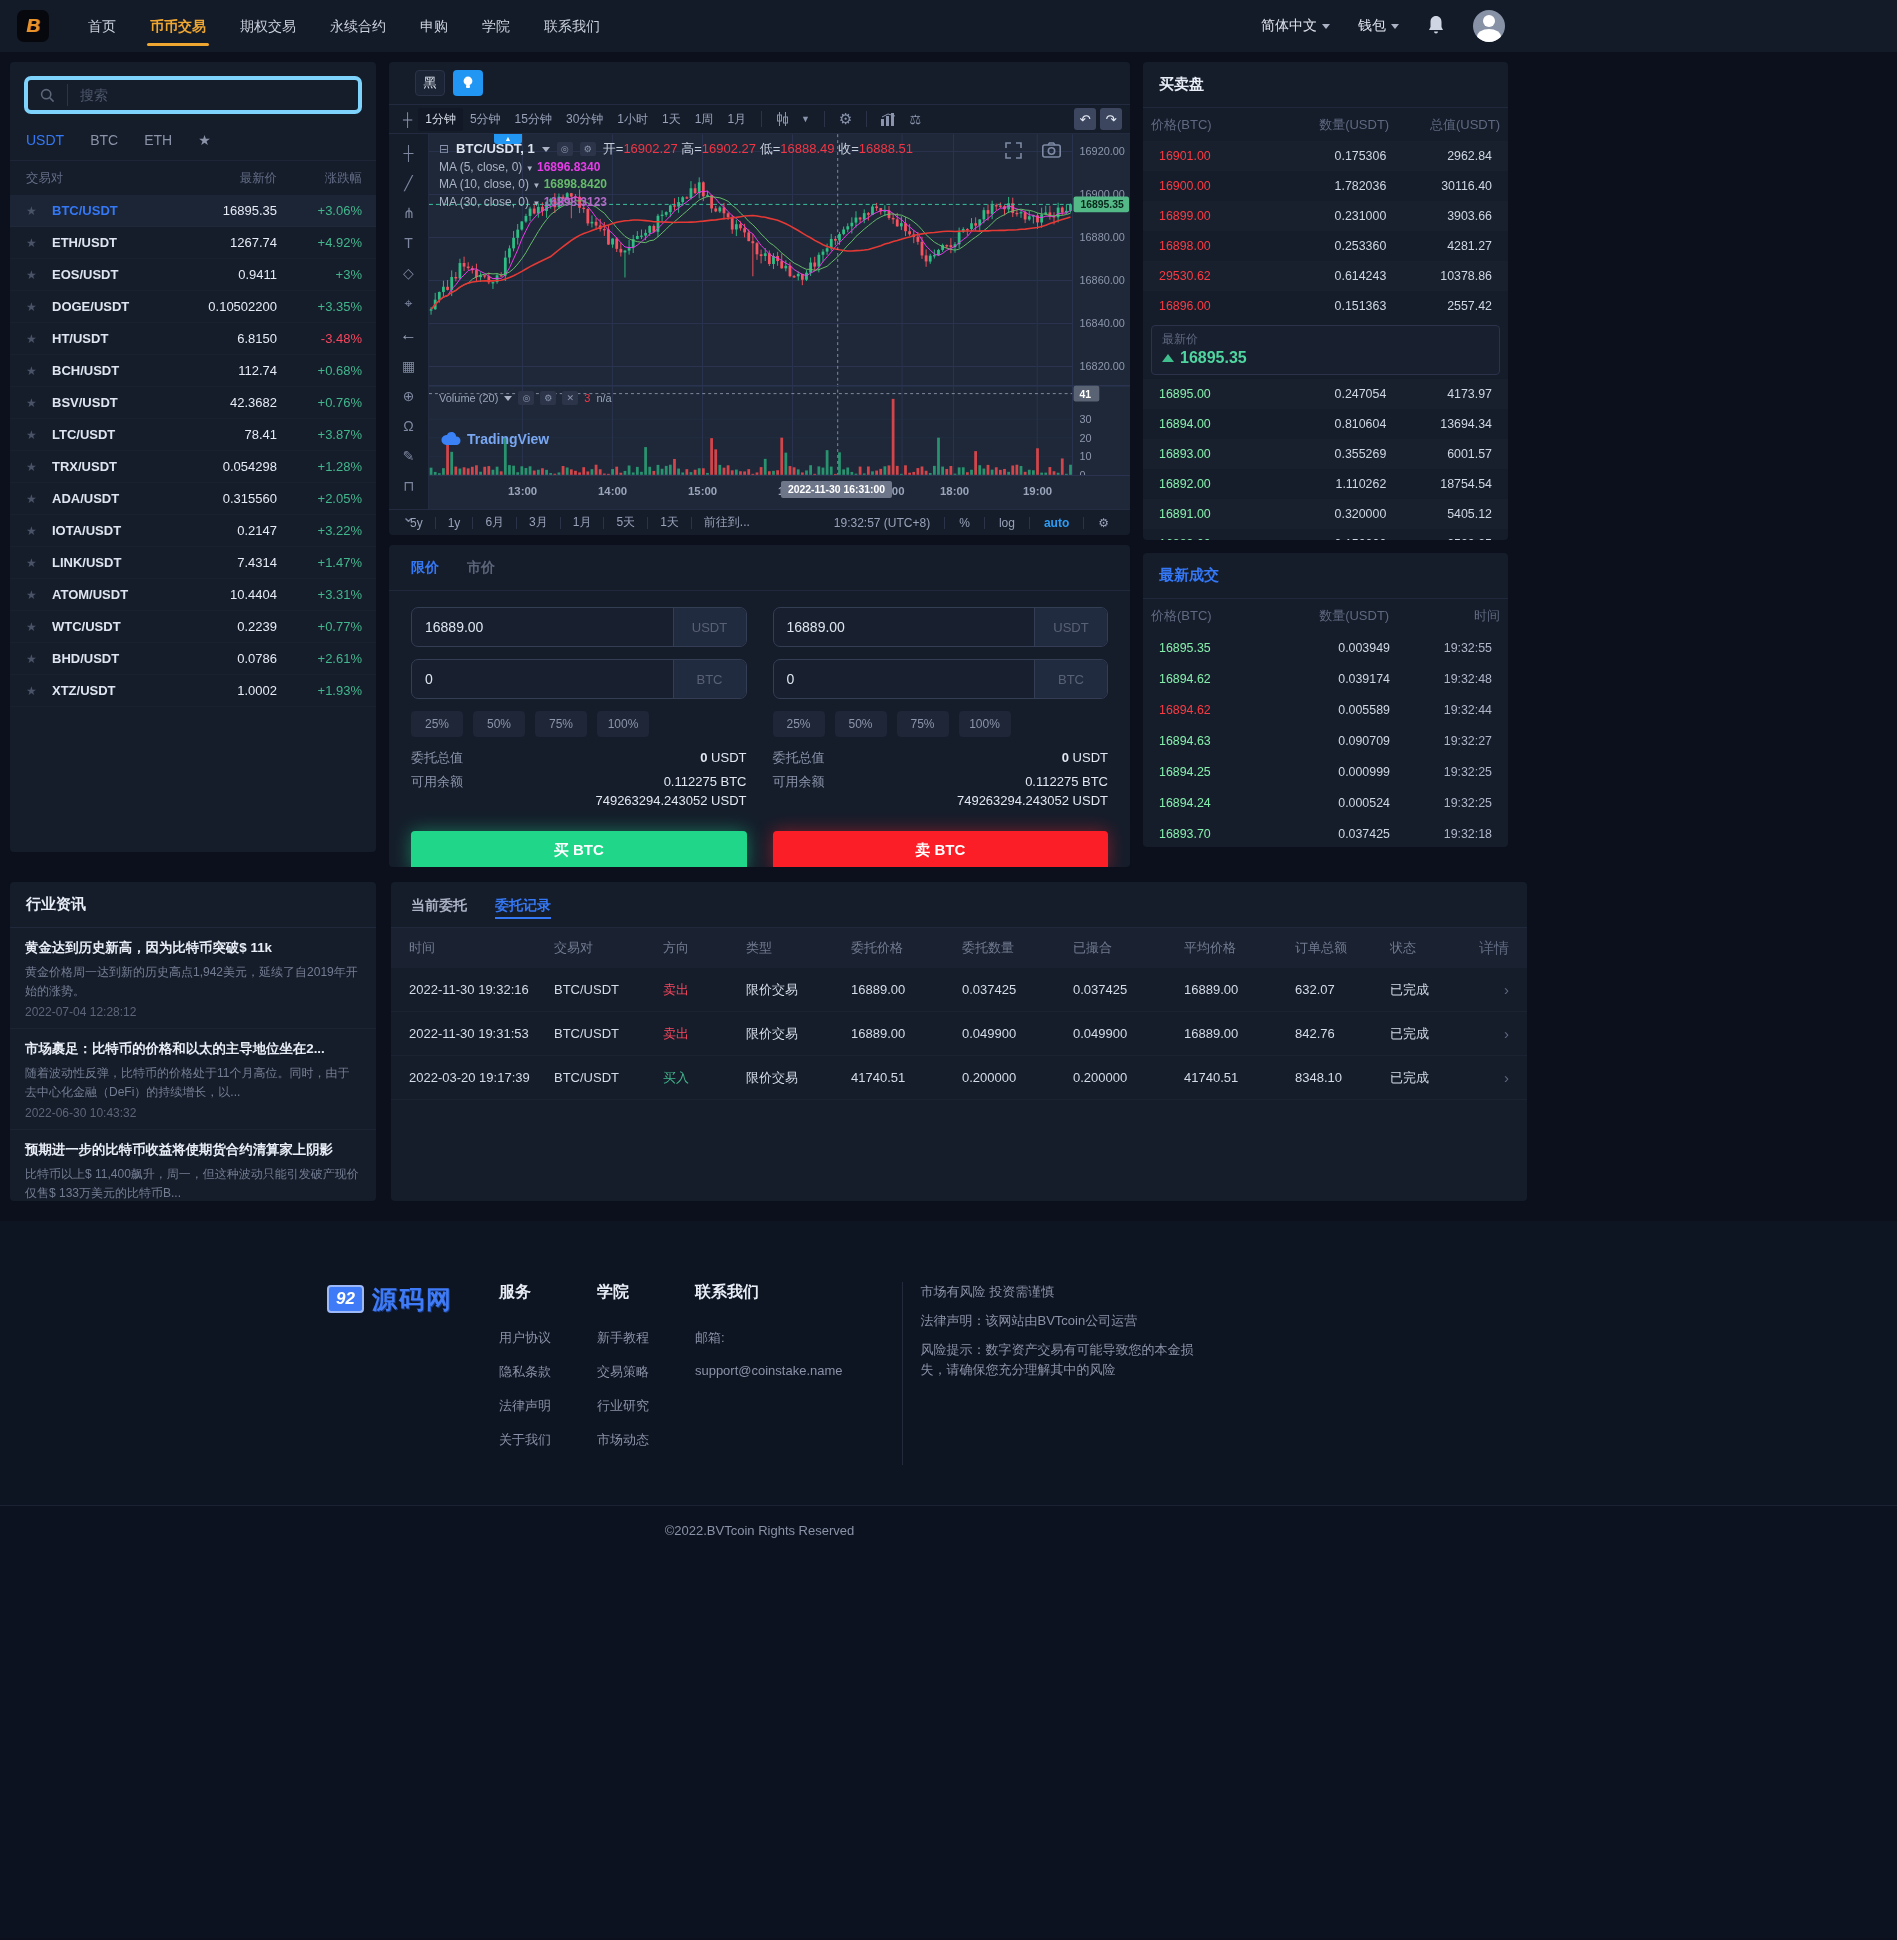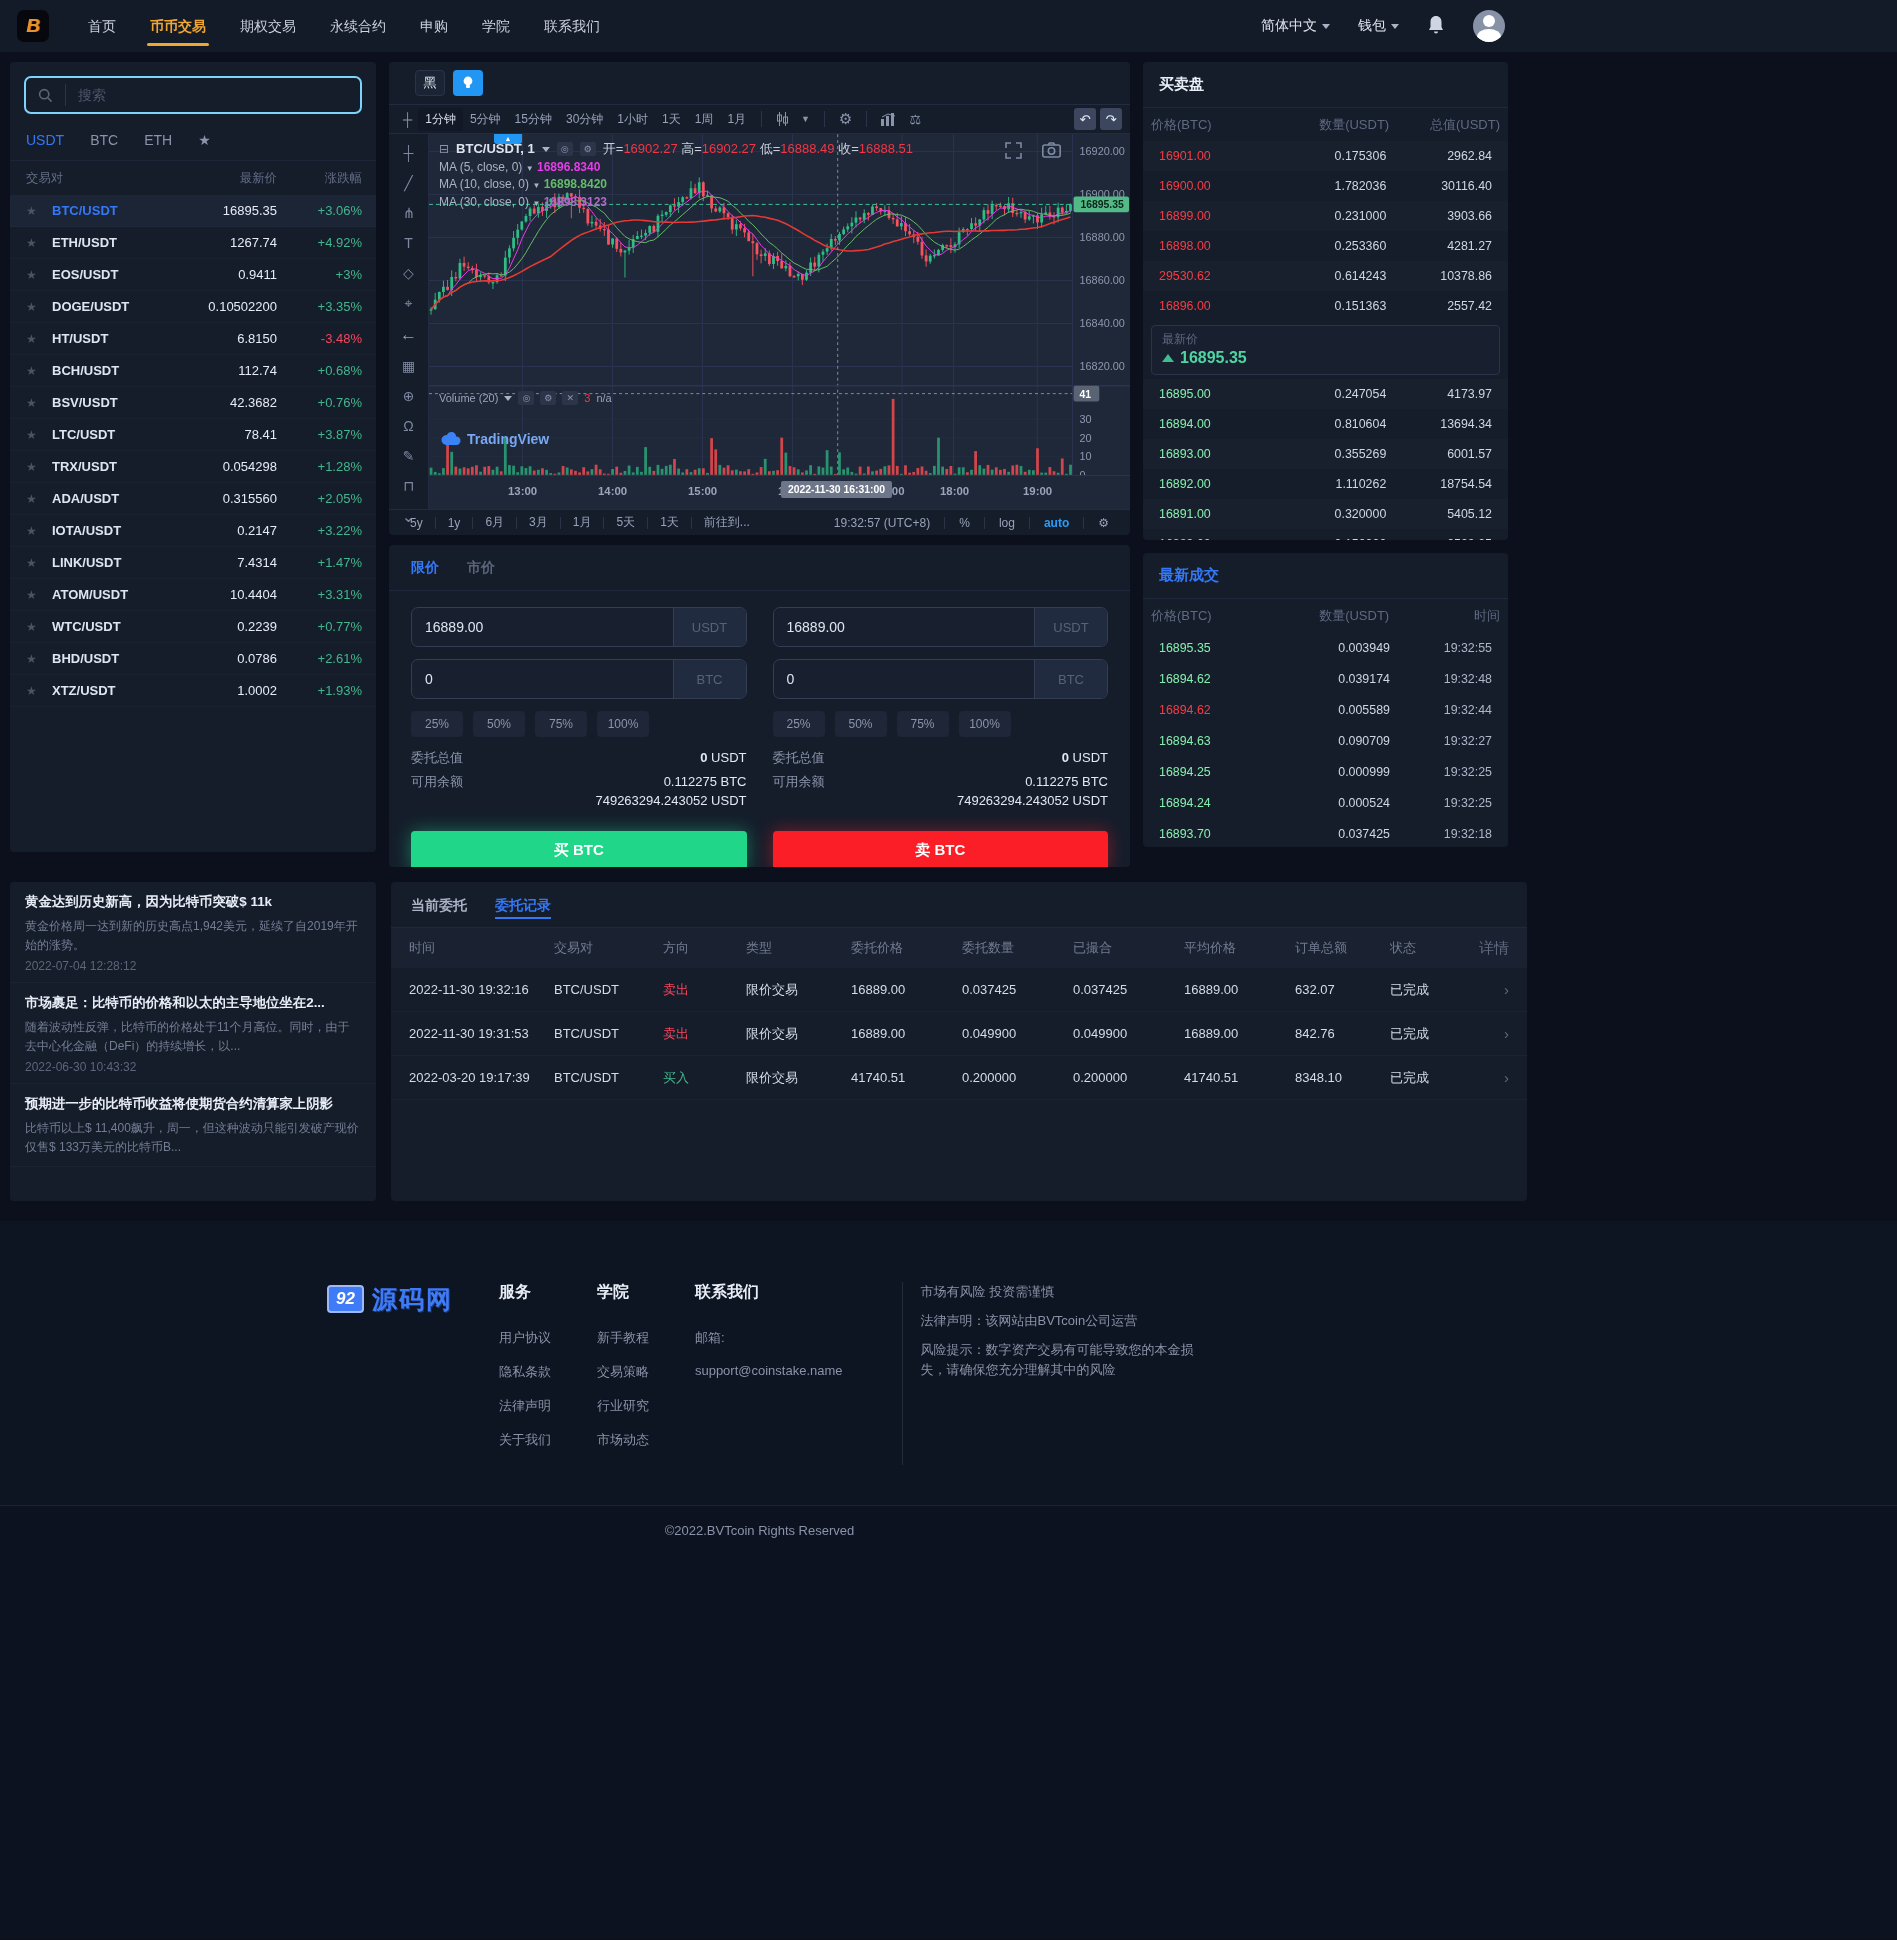--- a/index.html
+++ b/index.html
@@ -21,21 +21,21 @@
 
   .main { display:flex; gap:13px; padding:10px 0 0 10px; width:1517px; }
   .panel { background:#151d2b; border-radius:4px; }
   .col-left { width:366px; }
   .col-center { width:741px; display:flex; flex-direction:column; gap:10px; }
   .col-right { width:365px; display:flex; flex-direction:column; gap:13px; }
 
   
   .market-panel { height:790px; overflow:hidden; }
   .search-wrap { margin:14px; }
-  .search { height:38px; border:2px solid #7dd3fc; border-radius:7px; display:flex; align-items:center; }
+  .search { height:38px; border:4px solid #7dd3fc; border-radius:7px; display:flex; align-items:center; }
   .search-ic { width:40px; display:flex; align-items:center; justify-content:center; border-right:1px solid #2b3449; height:22px; }
   .search input { flex:1; background:transparent; border:none; outline:none; color:#cfd6e4; font-size:14px; padding:0 12px; height:100%; }
   .search input::placeholder { color:#4d5669; }
   .mtabs { display:flex; gap:26px; padding:4px 16px 12px; font-size:14px; border-bottom:1px solid #1d2536; }
   .mtab { color:#8a93a8; cursor:pointer; }
   .mtab.active { color:#3478f6; }
   .mhead { display:grid; grid-template-columns:1fr 117px 85px; padding:0 14px 0 16px; height:34px; align-items:center; color:#626c85; font-size:12.4px; }
   .mhead .r { text-align:right; }
   .mrow { display:grid; grid-template-columns:26px 1fr 111px 85px; height:32px; align-items:center; padding:0 14px 0 16px; font-size:13px; cursor:pointer; border-bottom:1px solid rgba(255,255,255,0.02); }
   .mrow.active { background:#1c2536; }
@@ -1167,20 +1167,21 @@
             <span class="r">0.037425</span>
             <span class="time">19:32:18</span>
           </div>
         </div>
     </div>
   </div>
 </div>
 
 <div class="bottom">
   <div class="panel news-panel">
+    <div class="panel-head">行业资讯</div>
     <div>
         <div class="news-item">
   <h4>黄金达到历史新高，因为比特币突破$ 11k</h4>
   <p>黄金价格周一达到新的历史高点1,942美元，延续了自2019年开始的涨势。</p>
   <div class="date">2022-07-04 12:28:12</div>
         </div>
         <div class="news-item">
   <h4>市场裹足：比特币的价格和以太的主导地位坐在2...</h4>
   <p>随着波动性反弹，比特币的价格处于11个月高位。同时，由于去中心化金融（DeFi）的持续增长，以...</p>
   <div class="date">2022-06-30 10:43:32</div>

